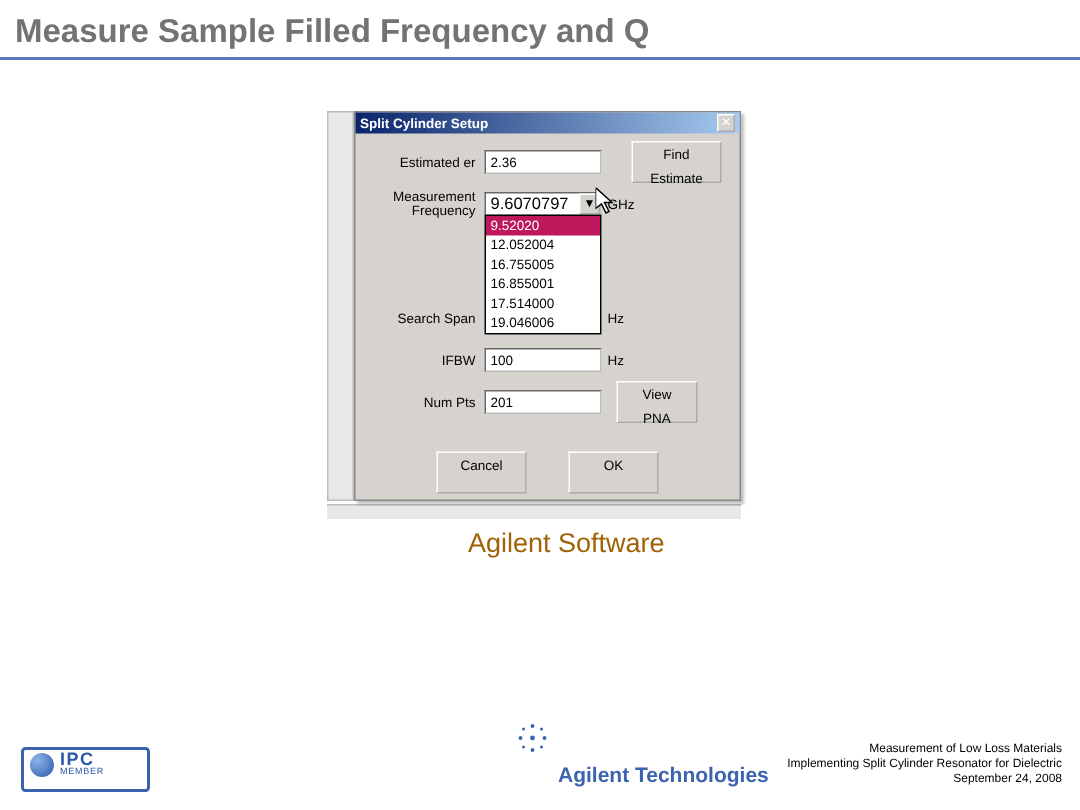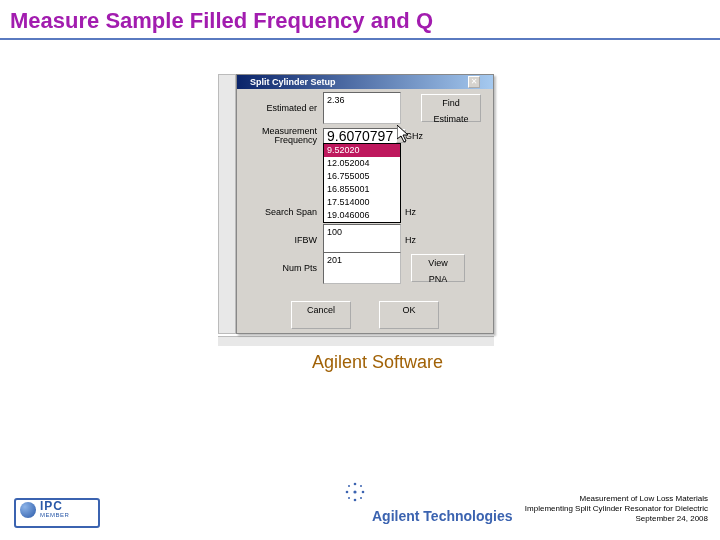--- a/index.html
+++ b/index.html
@@ -10,21 +10,21 @@
     font-family: Arial, sans-serif;
     position: relative;
     overflow: hidden;
   }
   .slide-title {
     position: absolute;
     top: 8px;
     left: 10px;
     font-size: 22px;
     font-weight: bold;
-    color: #a21caf;
+    color: #737373;
   }
   .title-underline {
     position: absolute;
     top: 38px;
     left: 0;
     width: 720px;
     height: 2px;
     background: #5a7ac0;
   }
   .dialog {
@@ -38,39 +38,39 @@
     box-shadow: 2px 2px 2px rgba(0,0,0,0.25);
     font-family: "Tahoma", sans-serif;
     font-size: 9px;
   }
   .titlebar {
     height: 14px;
     background: linear-gradient(to right, #0a246a, #a6caf0);
     color: #fff;
     display: flex;
     align-items: center;
-    padding: 0 13px;
+    padding: 0 3px;
   }
   .titlebar-text { font-weight: bold; font-size: 9px; }
   .titlebar-spacer { flex: 1; }
   .close-btn {
     width: 12px; height: 12px;
     background: #d6d3ce;
     border: 1px outset #fff;
     font-size: 8px;
     line-height: 9px;
     text-align: center;
   }
   .dlg-body { position: relative; padding: 10px 8px 8px 8px; height: calc(100% - 14px); }
   .row { display: flex; align-items: center; margin-bottom: 10px; height: 18px; }
   .row .label { width: 78px; text-align: right; padding-right: 6px; color: #000; line-height: 11px; }
   .row .label.multi { line-height: 9px; }
   .field {
     width: 78px;
-    height: 32px;
+    height: 16px;
     background: #fff;
     border: 1px inset #bbb;
     font-size: 9px;
     padding: 1px 3px;
     line-height: 13px;
   }
   .unit { margin-left: 4px; font-size: 9px; }
   .btn {
     background: #d6d3ce;
     border: 1px outset #fff;
@@ -92,21 +92,21 @@
   .btn-row .btn { width: 60px; }
   .combo-wrap { position: relative; }
   .combo {
     width: 78px;
     height: 16px;
     background: #fff;
     border: 1px inset #bbb;
     display: flex;
     align-items: center;
   }
-  .combo .val { flex: 1; padding: 0 3px; font-size: 14px; }
+  .combo .val { flex: 1; padding: 0 3px; font-size: 11px; }
   .combo .arrow {
     width: 14px; height: 14px;
     background: #d6d3ce;
     border: 1px outset #fff;
     text-align: center;
     line-height: 12px;
     font-size: 8px;
   }
   .dropdown {
     position: absolute;

